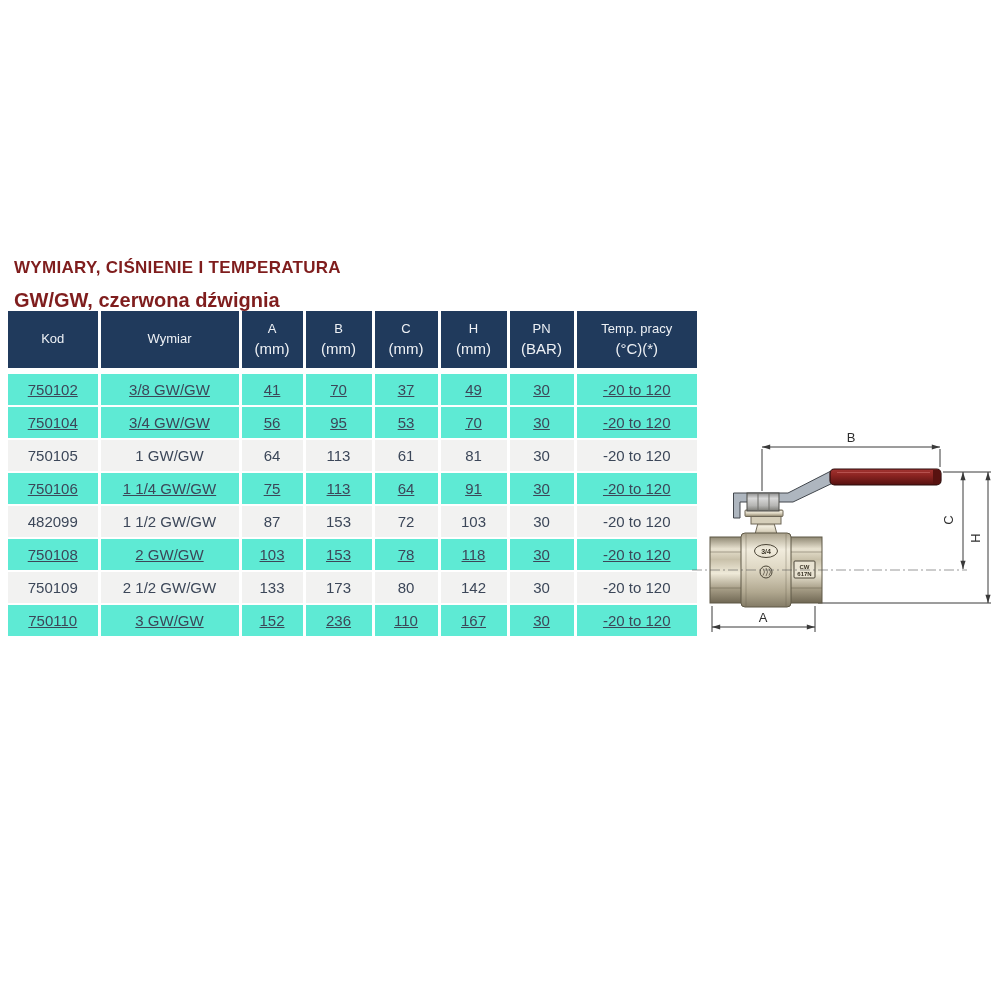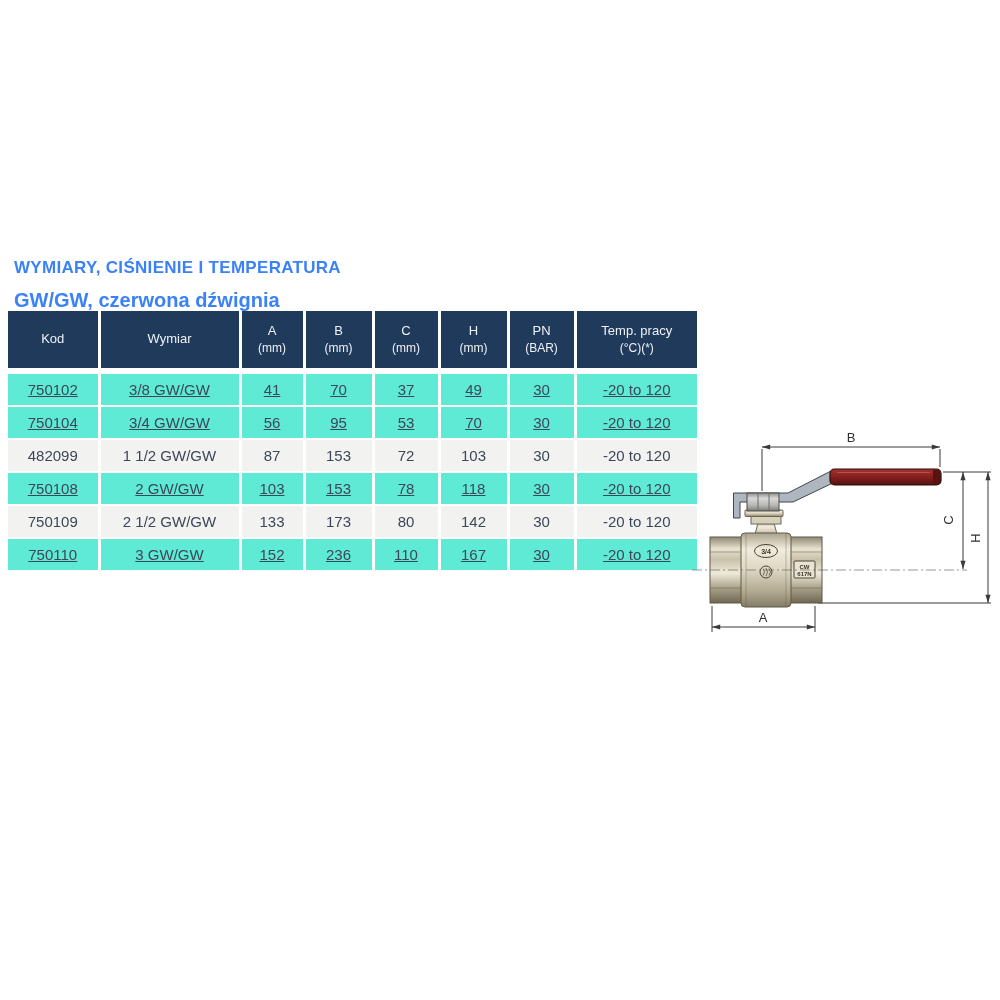--- a/index.html
+++ b/index.html
@@ -29,25 +29,25 @@
     padding:0 2px;
   }
   table.spec td{
     font-size:15px;color:#3c4759;text-align:center;vertical-align:middle;
     height:31px;border-right:3px solid #ffffff;border-bottom:2px solid #ffffff;
     padding:0;
   }
   table.spec th:last-child, table.spec td:last-child{border-right:none;}
   tr.odd td{background:#f2f2f1;}
   tr.even td{background:#e7ecf4;}
-  .hdr2{font-size:12px;}
+  .hdr2{font-size:15px;}
   svg.diagram{position:absolute;left:690px;top:425px;width:310px;height:215px;}
   svg text{font-family:"Liberation Sans", sans-serif;}
 </style>
-<style>table.spec th{background:#203a5c;}tr.odd td{background:#f2f2f1;}tr.even td{background:#5eead4;text-decoration:underline;}table.spec td{color:#3c4759;}.title,.subtitle{color:#3b82f6;}</style></head>
+<style>table.spec th{background:#203a5c;}tr.odd td{background:#f2f2f1;}tr.even td{background:#5eead4;text-decoration:underline;}table.spec td{color:#3c4759;}.title,.subtitle{color:#7f1d1d;}</style></head>
 <body>
 
 <div class="page">
 
   <div class="title">WYMIARY, CIŚNIENIE I TEMPERATURA</div>
   <div class="subtitle">GW/GW, czerwona dźwignia</div>
 
   <table class="spec">
     <colgroup>
       <col style="width:91px">
@@ -108,20 +108,40 @@
           <td>750104</td>
           <td>3/4 GW/GW</td>
           <td>56</td>
           <td>95</td>
           <td>53</td>
           <td>70</td>
           <td>30</td>
           <td>-20 to 120</td>
         </tr>
         <tr class="odd">
+          <td>750105</td>
+          <td>1 GW/GW</td>
+          <td>64</td>
+          <td>113</td>
+          <td>61</td>
+          <td>81</td>
+          <td>30</td>
+          <td>-20 to 120</td>
+        </tr>
+        <tr class="even">
+          <td>750106</td>
+          <td>1 1/4 GW/GW</td>
+          <td>75</td>
+          <td>113</td>
+          <td>64</td>
+          <td>91</td>
+          <td>30</td>
+          <td>-20 to 120</td>
+        </tr>
+        <tr class="odd">
           <td>482099</td>
           <td>1 1/2 GW/GW</td>
           <td>87</td>
           <td>153</td>
           <td>72</td>
           <td>103</td>
           <td>30</td>
           <td>-20 to 120</td>
         </tr>
         <tr class="even">

